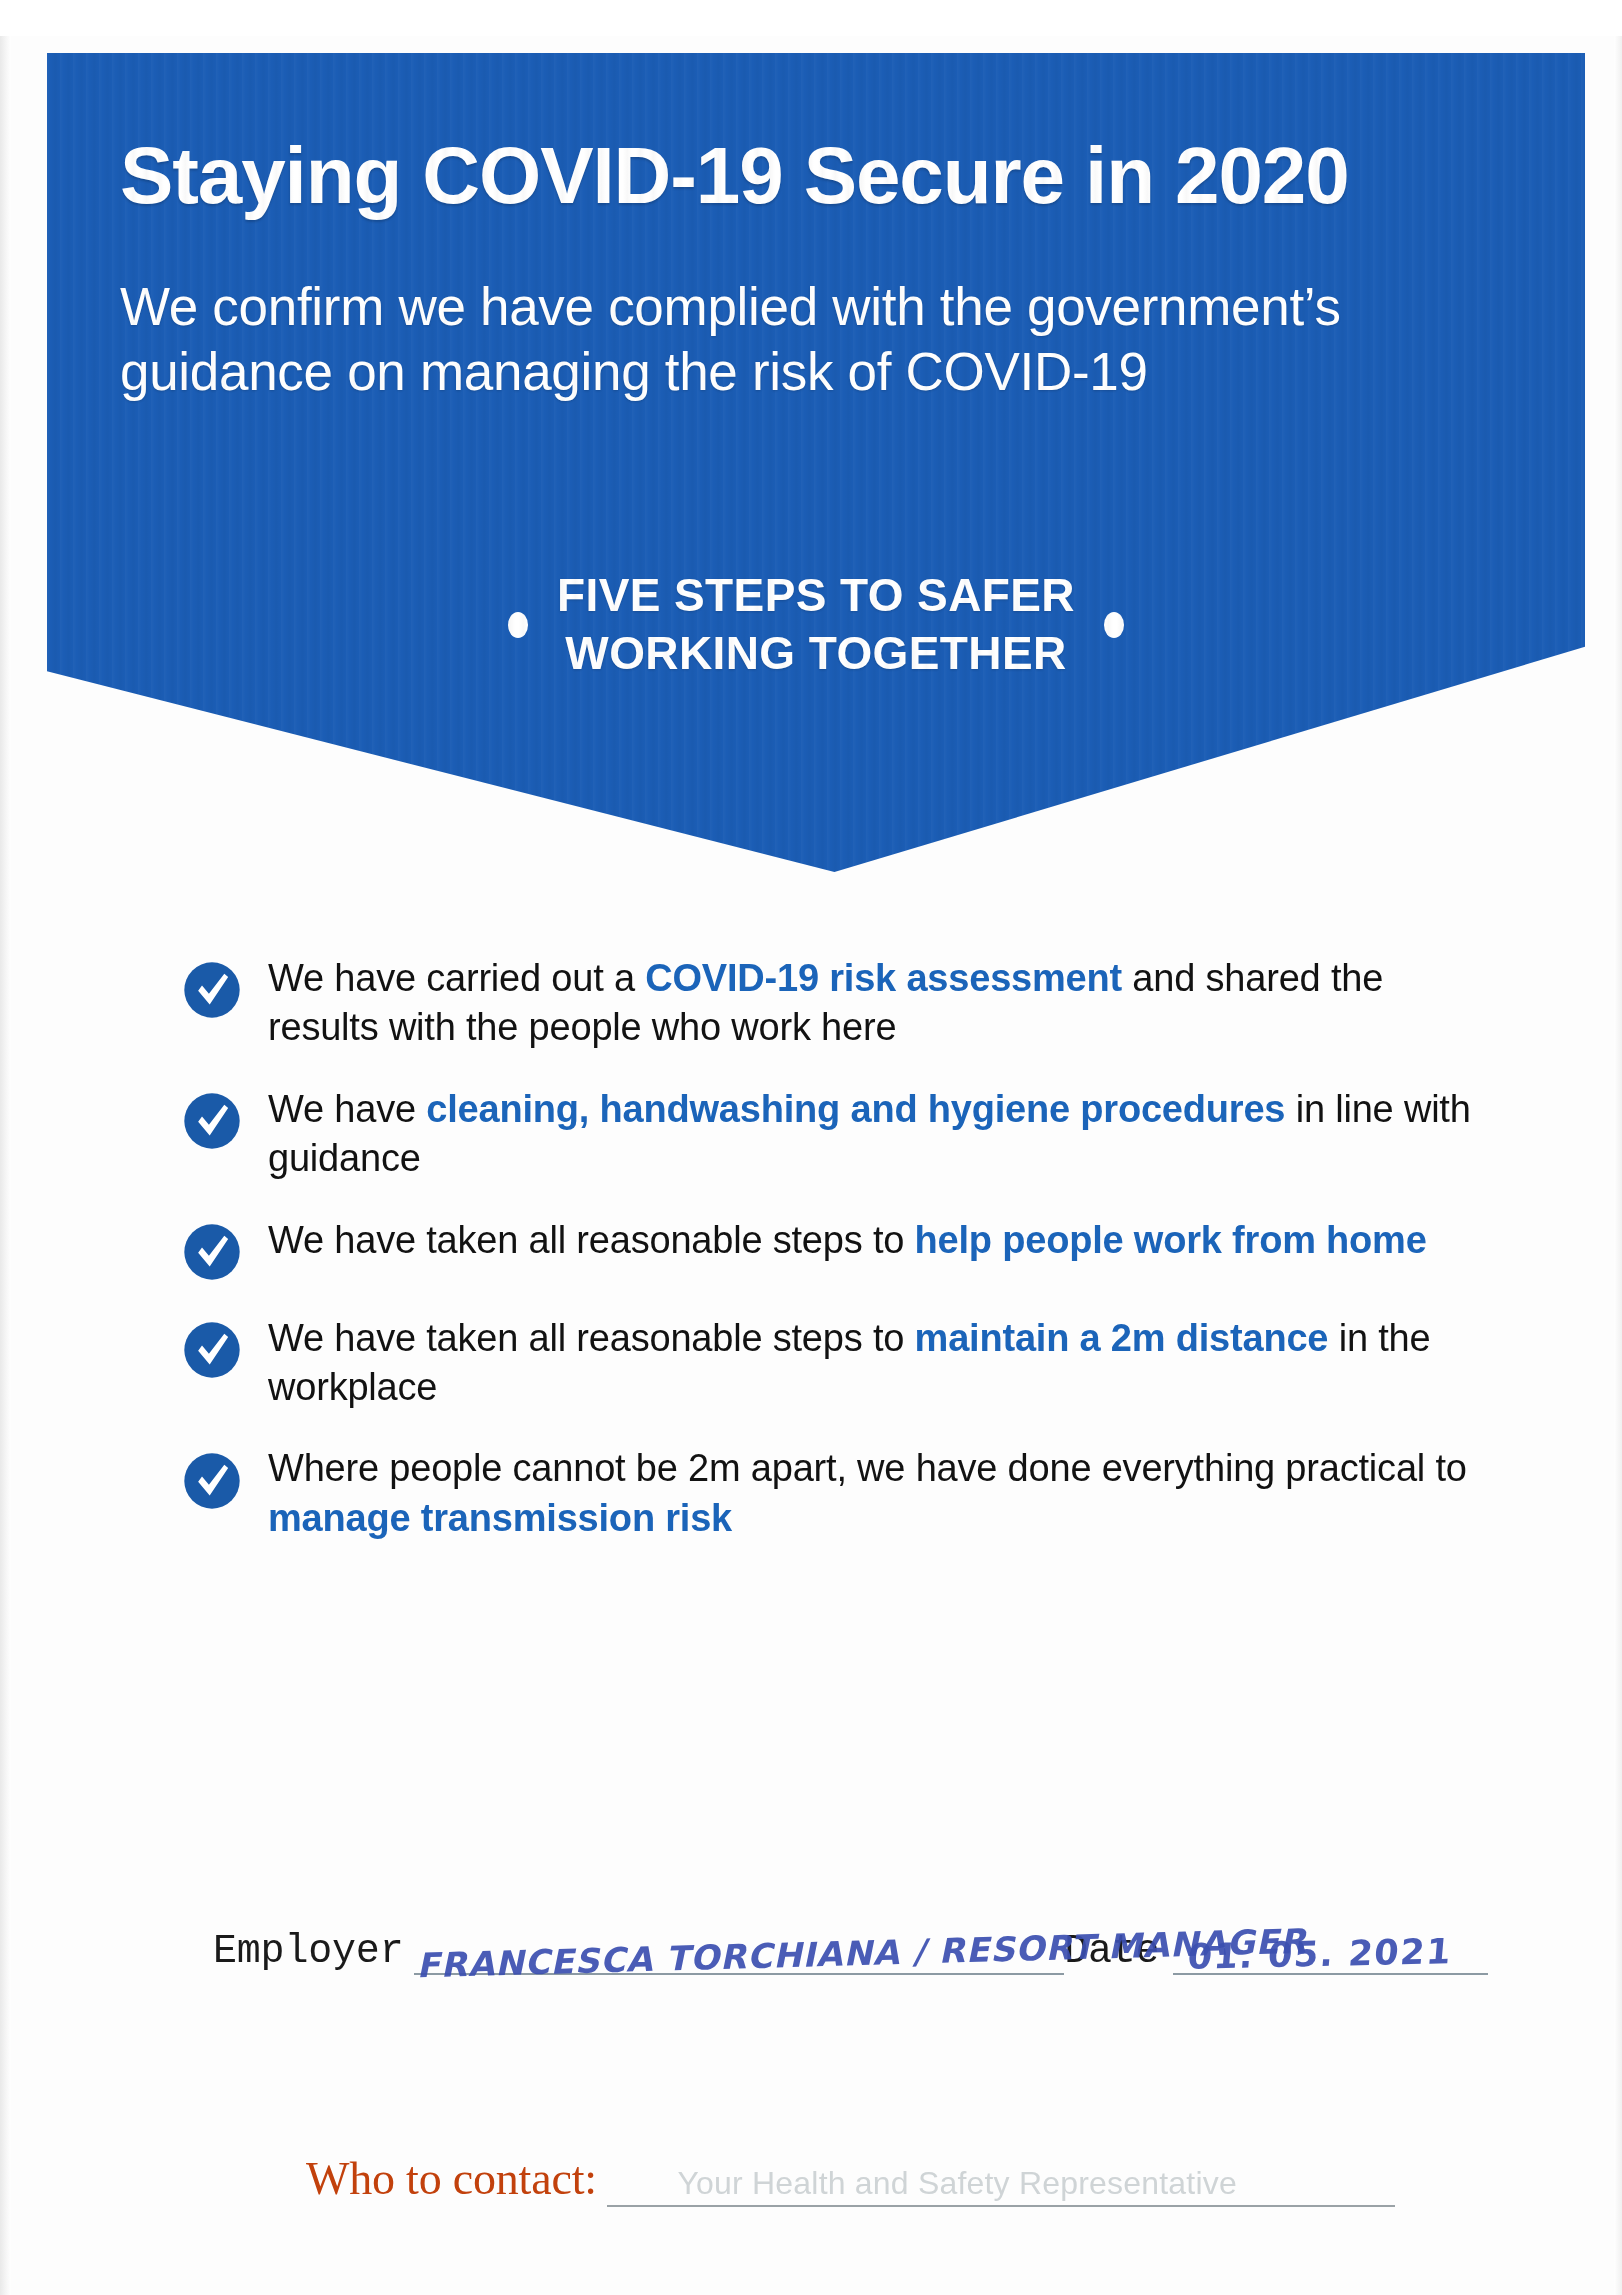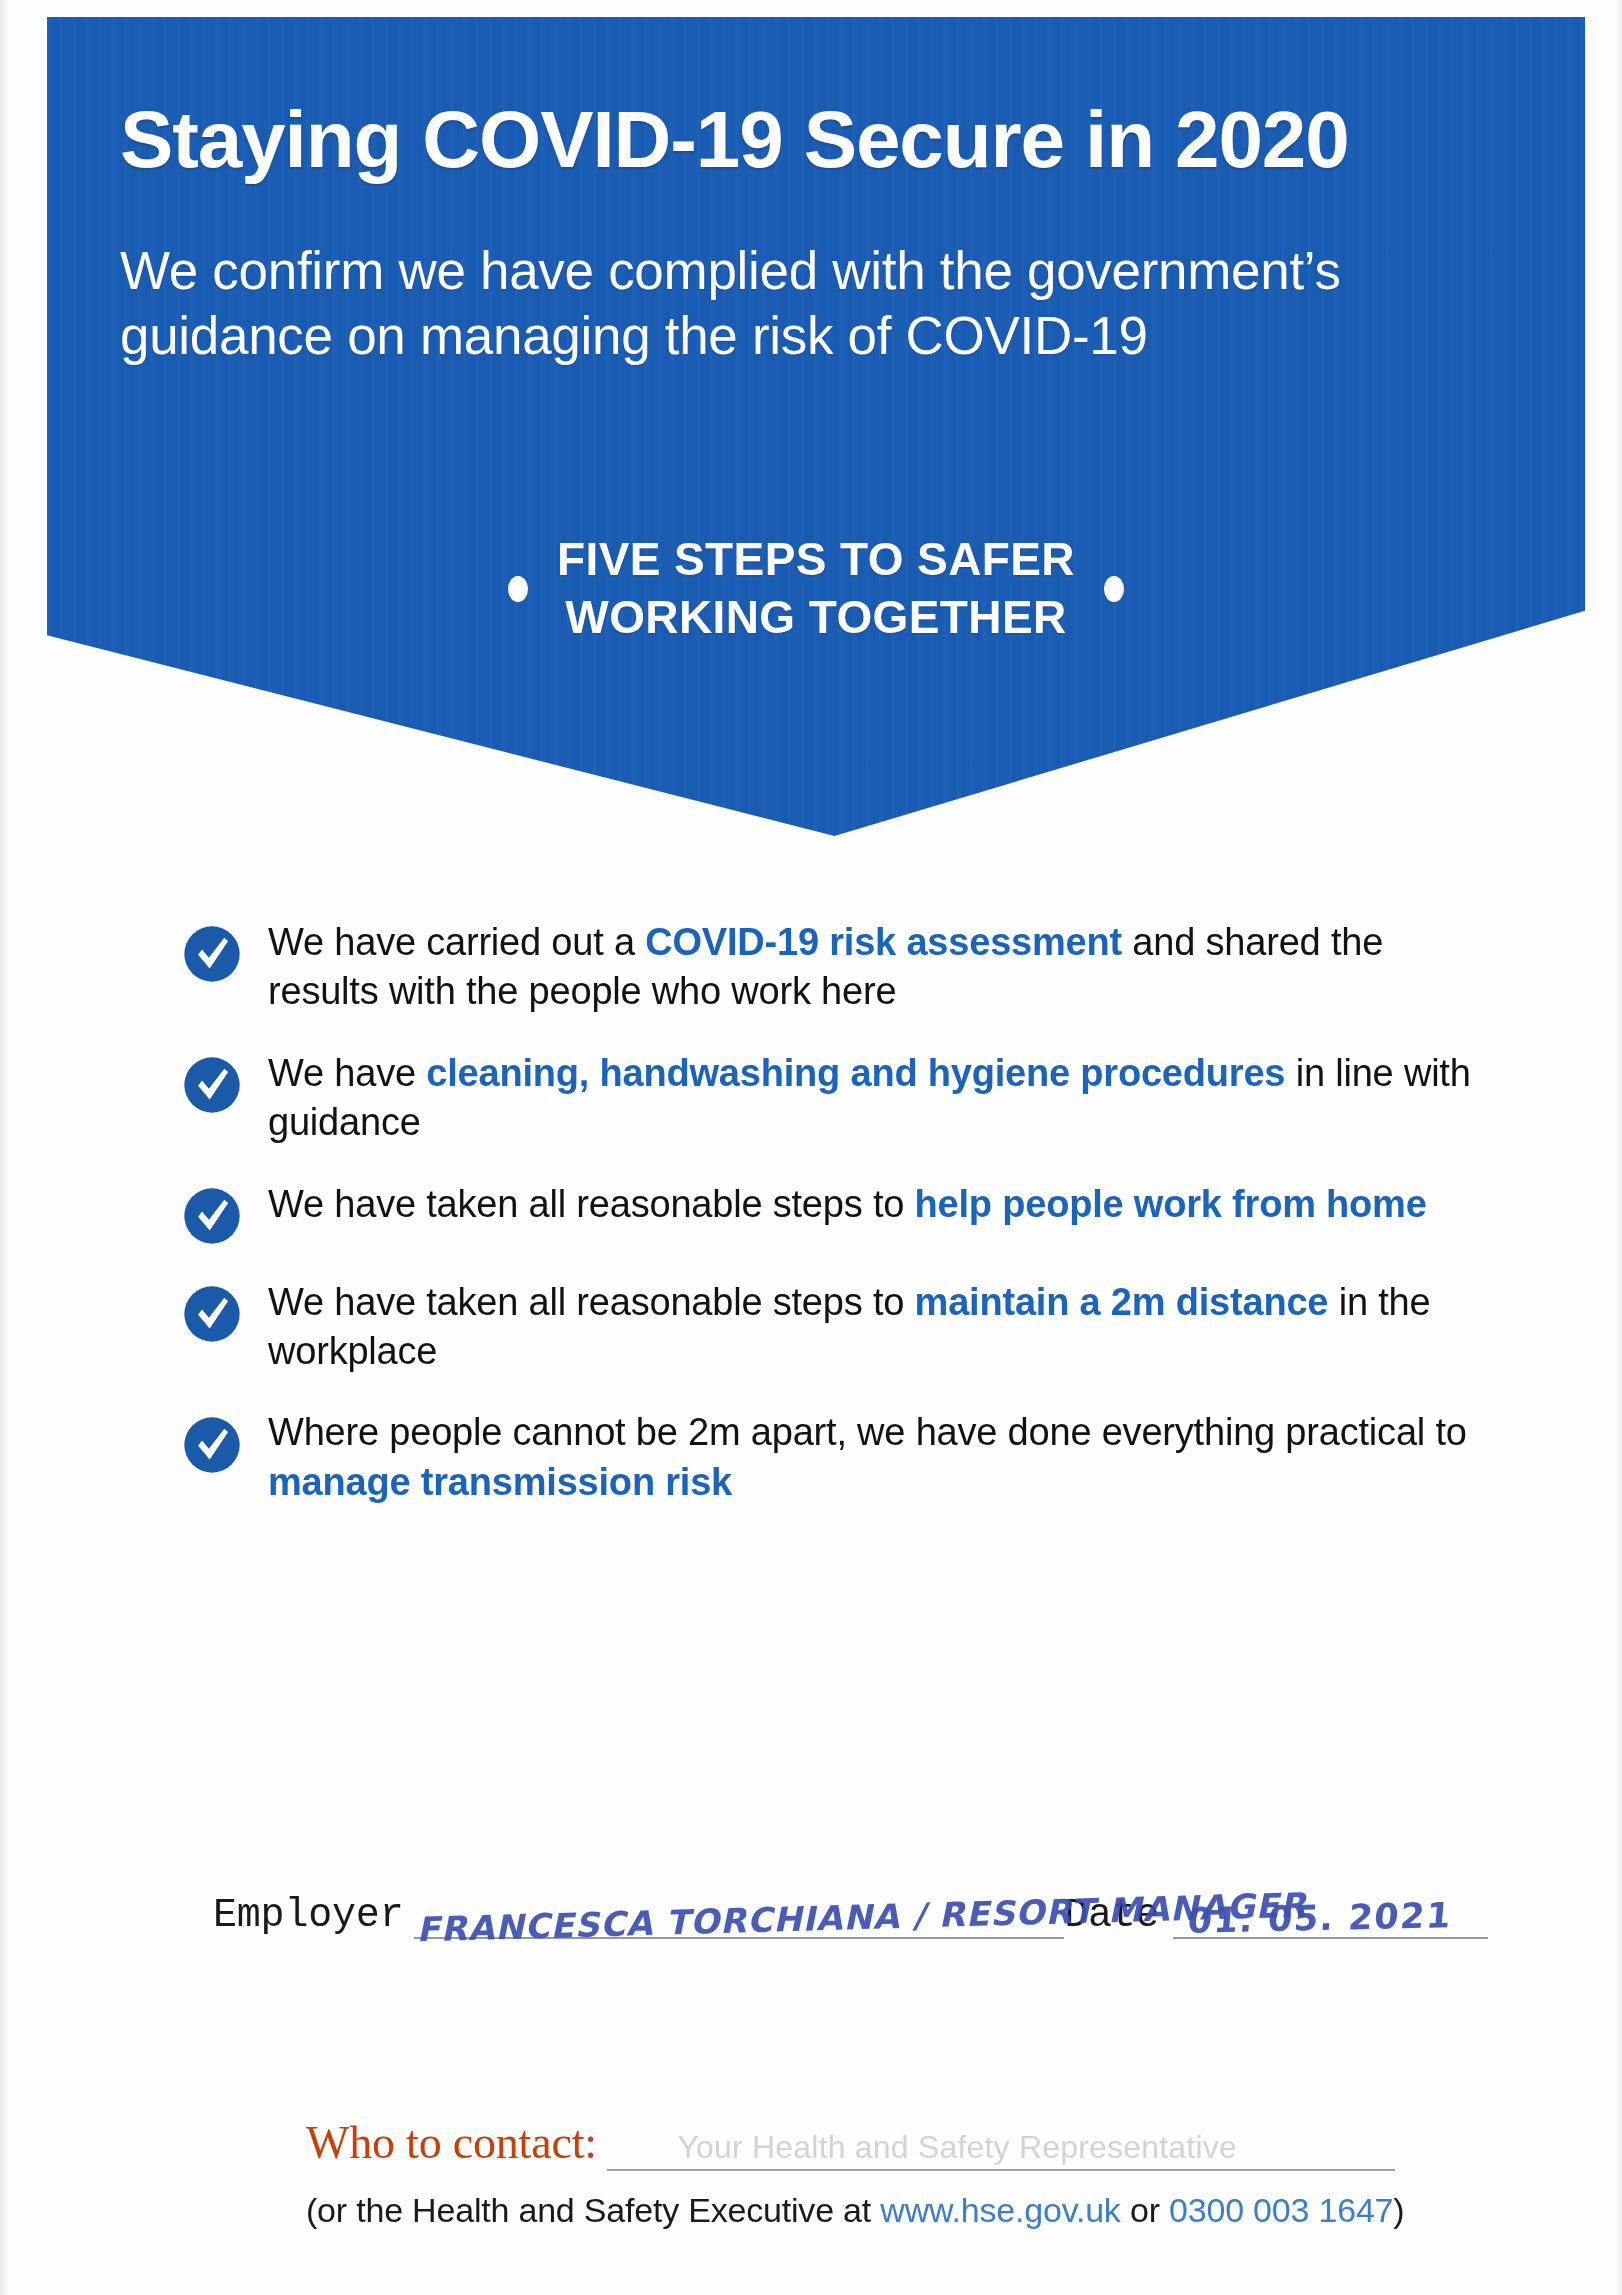--- a/index.html
+++ b/index.html
@@ -16,20 +16,21 @@
     font-family: "Liberation Sans", "DejaVu Sans", sans-serif;
     color: #1a1a1a;
     -webkit-font-smoothing: antialiased;
   }
 
   
   .page {
     position: absolute;
     inset: 0;
     background: #fdfdfd;
+    margin-top: 36px;
   }
   
   .scan-edge-left {
     position: absolute;
     left: 0; top: 0;
     width: 10.7px; height: 2295px;
     background: linear-gradient(90deg,#e9e9e9 0%, #f7f7f7 60%, #ffffff 100%);
   }
   .scan-edge-right {
     position: absolute;
@@ -358,20 +359,17 @@
 
   <div class="contact">
 
     <div class="contact-row1">
       <span class="contact-label">Who to contact:</span>
       <span class="contact-field">
         <span class="contact-ghost">Your Health and Safety Representative</span>
       </span>
     </div>
 
-    <div class="contact-row2">
-      <span>(or the Health and Safety Executive at </span><span class="link">www.hse.gov.uk</span><span> or </span><span class="link">0300 003 1647</span><span>)</span>
-    </div>
 
   </div>
 
 </div>
 
 
 </body></html>

